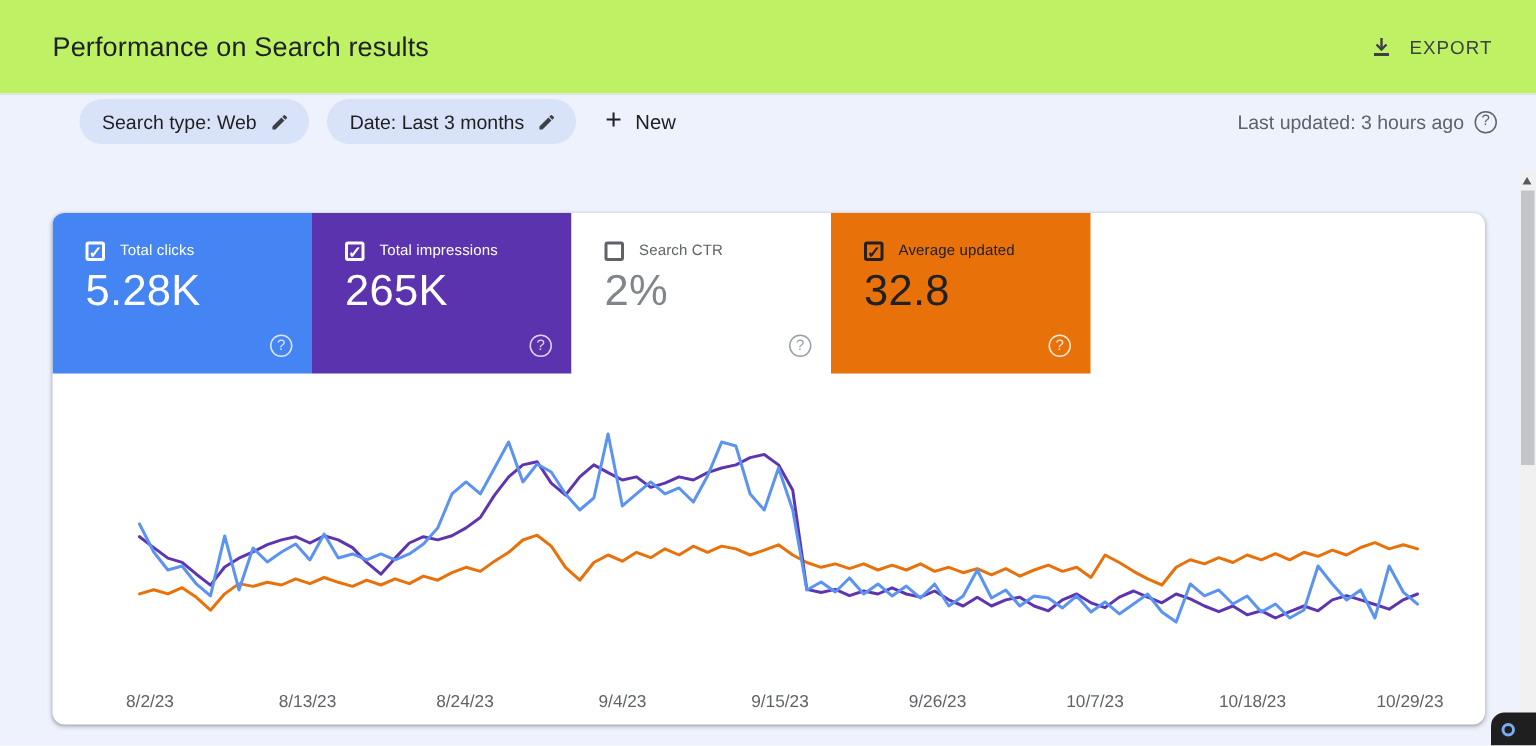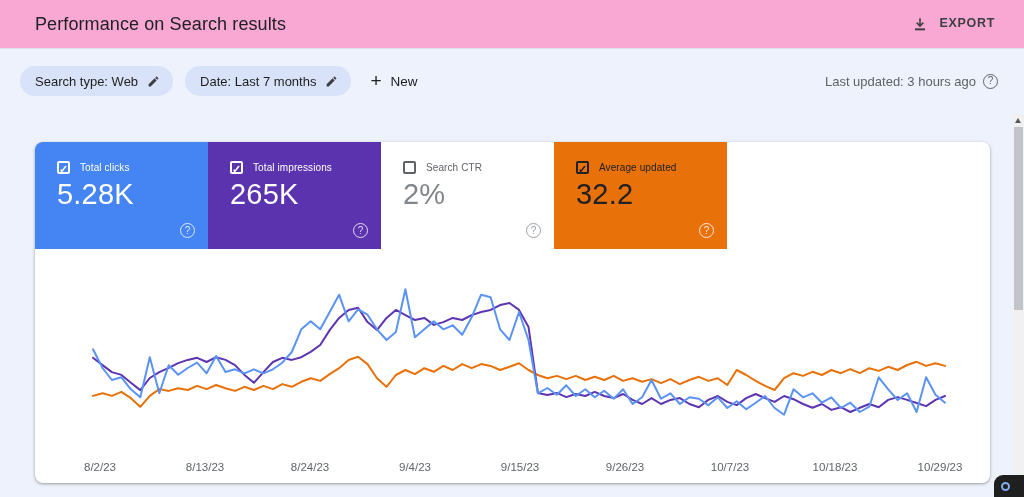--- a/index.html
+++ b/index.html
@@ -6,36 +6,36 @@
   html,body { margin:0; padding:0; }
   body {
     width:1024px; height:497px;
     background:#eef2fc;
     font-family:"Liberation Sans", sans-serif;
     position:relative; overflow:hidden;
     color:#202124;
   }
   
   .topbar {
-    position:absolute; top:0; left:0; width:1024px; height:49px;
-    background:#f9a8d4; border-bottom:1px solid #e0e3e7;
+    position:absolute; top:0; left:0; width:1024px; height:63px;
+    background:#bef264; border-bottom:1px solid #e0e3e7;
     display:flex; align-items:center; justify-content:space-between;
     padding:0 29px 0 35px;
   }
   .page-title { font-size:18px; font-weight:400; color:#202124; margin:0; letter-spacing:.1px; }
   .export-btn {
-    display:flex; align-items:flex-start; gap:11px;
+    display:flex; align-items:flex-end; gap:11px;
     background:none; border:none; cursor:pointer;
-    font-family:inherit; font-size:12.5px; font-weight:bold;
+    font-family:inherit; font-size:12.5px; font-weight:normal;
     letter-spacing:.7px; color:#3c4043; padding:0;
   }
   .export-btn svg { display:block; }
   
   .filterbar {
-    position:absolute; top:66px; left:20px; right:26px; height:30px;
+    position:absolute; top:66px; left:53px; right:26px; height:30px;
     display:flex; align-items:center; gap:12px;
   }
   .chip {
     height:30px; border-radius:16px; background:#d8e2f8;
     display:inline-flex; align-items:center; gap:9px;
     padding:0 13px 0 15px; font-size:13px; color:#1f1f1f;
     border:none; cursor:pointer; font-family:inherit; white-space:nowrap;
   }
   .chip svg { display:block; }
   .new-btn {
@@ -125,21 +125,21 @@
 <div class="filterbar">
   <button class="chip">
     <span>Search type: Web</span>
     <span>
       <svg width="13" height="13" viewBox="0 0 24 24" fill="#3c4043">
         <path d="M3 17.25V21h3.75L17.81 9.94l-3.75-3.75L3 17.25zM20.71 7.04a1 1 0 0 0 0-1.41l-2.34-2.34a1 1 0 0 0-1.41 0l-1.83 1.83 3.75 3.75 1.83-1.83z"></path>
       </svg>
     </span>
   </button>
   <button class="chip">
-    <span>Date: Last 7 months</span>
+    <span>Date: Last 3 months</span>
     <span>
       <svg width="13" height="13" viewBox="0 0 24 24" fill="#3c4043">
         <path d="M3 17.25V21h3.75L17.81 9.94l-3.75-3.75L3 17.25zM20.71 7.04a1 1 0 0 0 0-1.41l-2.34-2.34a1 1 0 0 0-1.41 0l-1.83 1.83 3.75 3.75 1.83-1.83z"></path>
       </svg>
     </span>
   </button>
   <button class="new-btn">
     <span class="plus-glyph">+</span>
     <span>New</span>
   </button>
@@ -173,21 +173,21 @@
         <span class="metric-label">Search CTR</span>
       </div>
       <div class="metric-value" style="color: rgb(128, 134, 139);">2%</div>
       <span class="help-circle" style="color: rgb(154, 160, 166);">?</span>
     </div>
     <div class="metric-card" style="background: rgb(232, 113, 10); color: rgb(32, 33, 36);">
       <div class="metric-top">
         <span class="cbx">✓</span>
         <span class="metric-label">Average updated</span>
       </div>
-      <div class="metric-value" style="color: rgb(32, 33, 36);">32.2</div>
+      <div class="metric-value" style="color: rgb(32, 33, 36);">32.8</div>
       <span class="help-circle" style="color: rgba(255, 255, 255, 0.85);">?</span>
     </div>
   </div>
 
   <div class="chart-wrap">
     <svg id="chart-svg" width="955" height="233" viewBox="0 0 955 233">
       <polyline points="58.0,145.9 67.5,143.2 76.9,145.9 86.4,141.8 95.9,148.2 105.3,156.8 114.8,145.9 124.3,139.1 133.7,140.9 143.2,138.2 152.7,140.0 162.1,135.9 171.6,139.1 181.1,135.0 190.5,138.2 200.0,140.9 209.5,136.8 218.9,140.0 228.4,135.9 237.9,139.1 247.3,134.1 256.8,136.8 266.3,131.8 275.7,128.2 285.2,130.9 294.7,124.1 304.1,118.2 313.6,110.0 323.1,106.8 332.5,114.1 342.0,128.2 351.5,136.8 360.9,125.0 370.4,120.0 379.9,124.1 389.3,118.2 398.8,121.8 408.3,115.9 417.7,120.0 427.2,114.1 436.7,118.2 446.1,114.1 455.6,115.9 465.1,120.0 474.5,116.8 484.0,113.2 493.5,120.0 502.9,125.0 512.4,128.2 521.9,125.9 531.3,129.1 540.8,125.9 550.3,130.0 559.7,126.8 569.2,130.0 578.7,125.9 588.1,130.9 597.6,128.2 607.1,131.8 616.5,129.1 626.0,133.2 635.5,129.1 644.9,134.1 654.4,130.0 663.9,126.8 673.3,130.9 682.8,128.2 692.3,135.0 701.7,120.0 711.2,125.0 720.7,130.9 730.1,135.9 739.6,140.0 749.1,128.2 758.5,123.2 768.0,125.9 777.5,121.8 786.9,125.0 796.4,120.0 805.9,123.2 815.3,119.1 824.8,123.2 834.3,118.2 843.7,120.9 853.2,116.8 862.7,120.0 872.1,115.0 881.6,111.8 891.1,115.9 900.5,113.2 910.0,115.9" stroke="#e8710a"></polyline>
       <polyline points="58.0,107.8 67.5,115.1 76.9,122.1 86.4,124.9 95.9,132.8 105.3,140.1 114.8,128.0 124.3,122.1 133.7,117.9 143.2,113.1 152.7,109.9 162.1,107.8 171.6,112.0 181.1,107.2 190.5,109.9 200.0,115.1 209.5,124.9 218.9,132.8 228.4,122.1 237.9,112.0 247.3,107.8 256.8,109.9 266.3,107.2 275.7,101.9 285.2,95.0 294.7,80.1 304.1,67.9 313.6,59.9 323.1,57.8 332.5,72.1 342.0,80.1 351.5,67.9 360.9,59.9 370.4,65.1 379.9,70.0 389.3,67.9 398.8,74.9 408.3,72.1 417.7,67.9 427.2,70.0 436.7,65.1 446.1,62.0 455.6,59.9 465.1,55.1 474.5,53.0 484.0,59.9 493.5,76.9 502.9,142.9 512.4,145.0 521.9,142.9 531.3,147.1 540.8,144.0 550.3,146.0 559.7,141.9 569.2,146.0 578.7,148.1 588.1,144.0 597.6,149.9 607.1,154.0 616.5,148.1 626.0,154.0 635.5,149.9 644.9,148.1 654.4,154.0 663.9,157.2 673.3,149.9 682.8,146.0 692.3,151.9 701.7,155.1 711.2,148.1 720.7,144.0 730.1,148.1 739.6,151.9 749.1,146.0 758.5,149.2 768.0,154.0 777.5,157.8 786.9,154.0 796.4,159.9 805.9,157.2 815.3,162.0 824.8,157.8 834.3,154.0 843.7,157.2 853.2,149.9 862.7,147.1 872.1,149.9 881.6,153.0 891.1,156.1 900.5,149.9 910.0,146.0" stroke="#5e35b1"></polyline>
       <polyline points="58.0,99.3 67.5,118.0 76.9,130.0 86.4,127.3 95.9,139.3 105.3,147.3 114.8,107.3 124.3,143.3 133.7,115.3 143.2,124.7 152.7,118.0 162.1,112.7 171.6,123.3 181.1,106.0 190.5,122.0 200.0,119.3 209.5,123.3 218.9,119.3 228.4,123.3 237.9,119.3 247.3,112.7 256.8,102.0 266.3,79.3 275.7,71.3 285.2,79.3 294.7,62.0 304.1,44.7 313.6,71.3 323.1,59.3 332.5,64.7 342.0,79.3 351.5,90.0 360.9,82.0 370.4,39.3 379.9,87.3 389.3,79.3 398.8,71.3 408.3,79.3 417.7,75.3 427.2,84.7 436.7,67.3 446.1,44.7 455.6,47.3 465.1,79.3 474.5,90.0 484.0,62.0 493.5,90.0 502.9,143.3 512.4,138.0 521.9,144.7 531.3,135.3 540.8,146.0 550.3,139.3 559.7,147.3 569.2,140.7 578.7,148.7 588.1,139.3 597.6,154.0 607.1,147.3 616.5,130.0 626.0,148.7 635.5,143.3 644.9,154.0 654.4,147.3 663.9,148.7 673.3,155.3 682.8,147.3 692.3,158.0 701.7,151.3 711.2,159.3 720.7,152.7 730.1,146.0 739.6,158.0 749.1,164.7 758.5,139.3 768.0,147.3 777.5,143.3 786.9,152.7 796.4,147.3 805.9,158.0 815.3,152.7 824.8,162.0 834.3,156.7 843.7,127.3 853.2,139.3 862.7,150.0 872.1,143.3 881.6,162.0 891.1,127.3 900.5,144.7 910.0,152.7" stroke="#5b93f2"></polyline>
       <g id="ticks">

